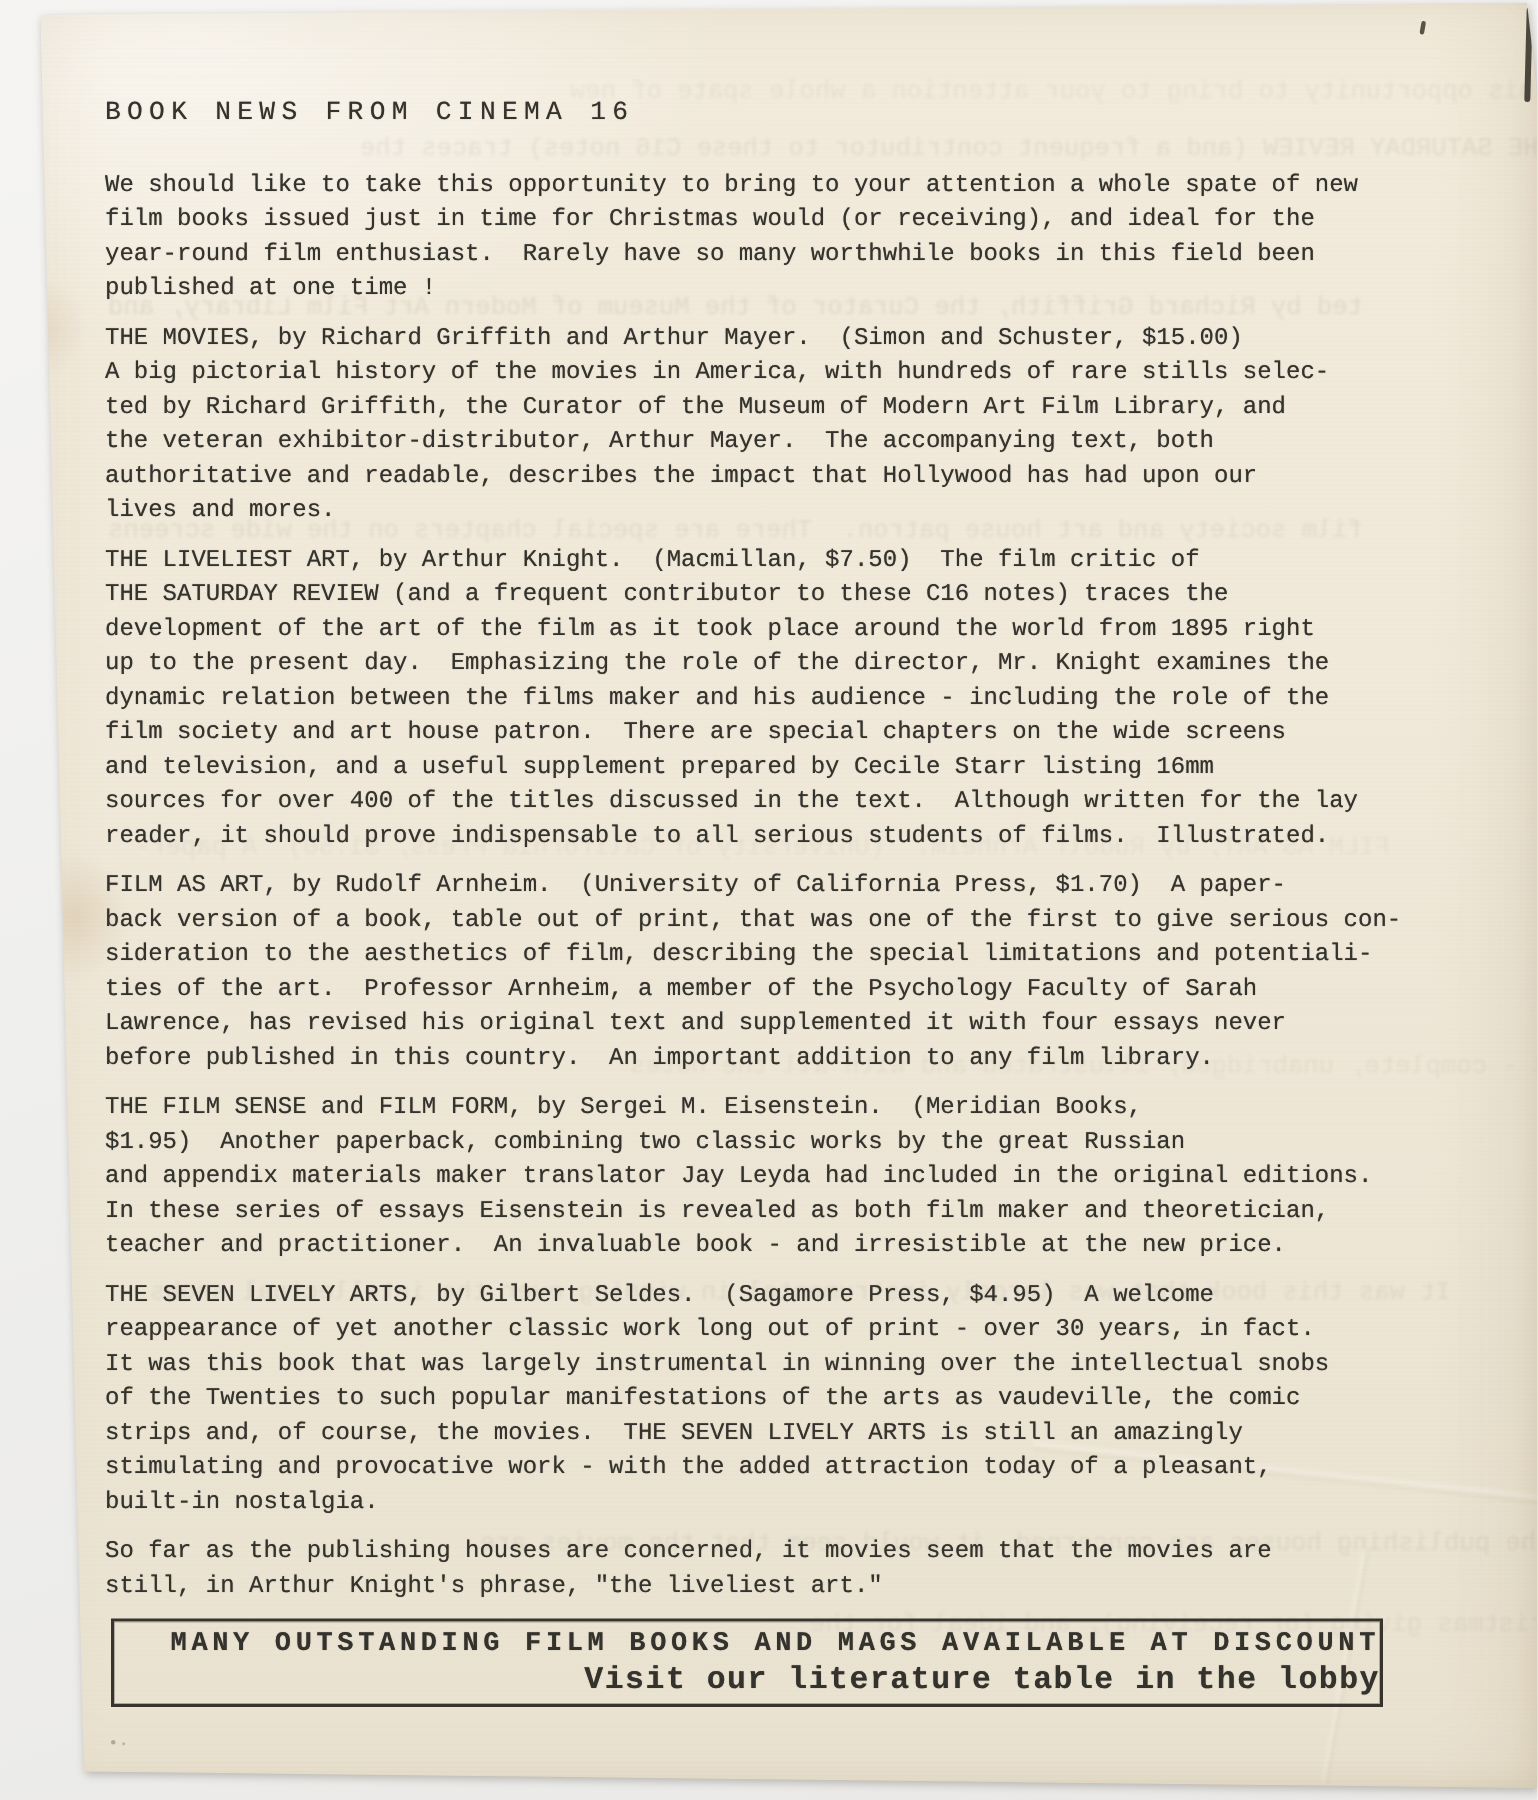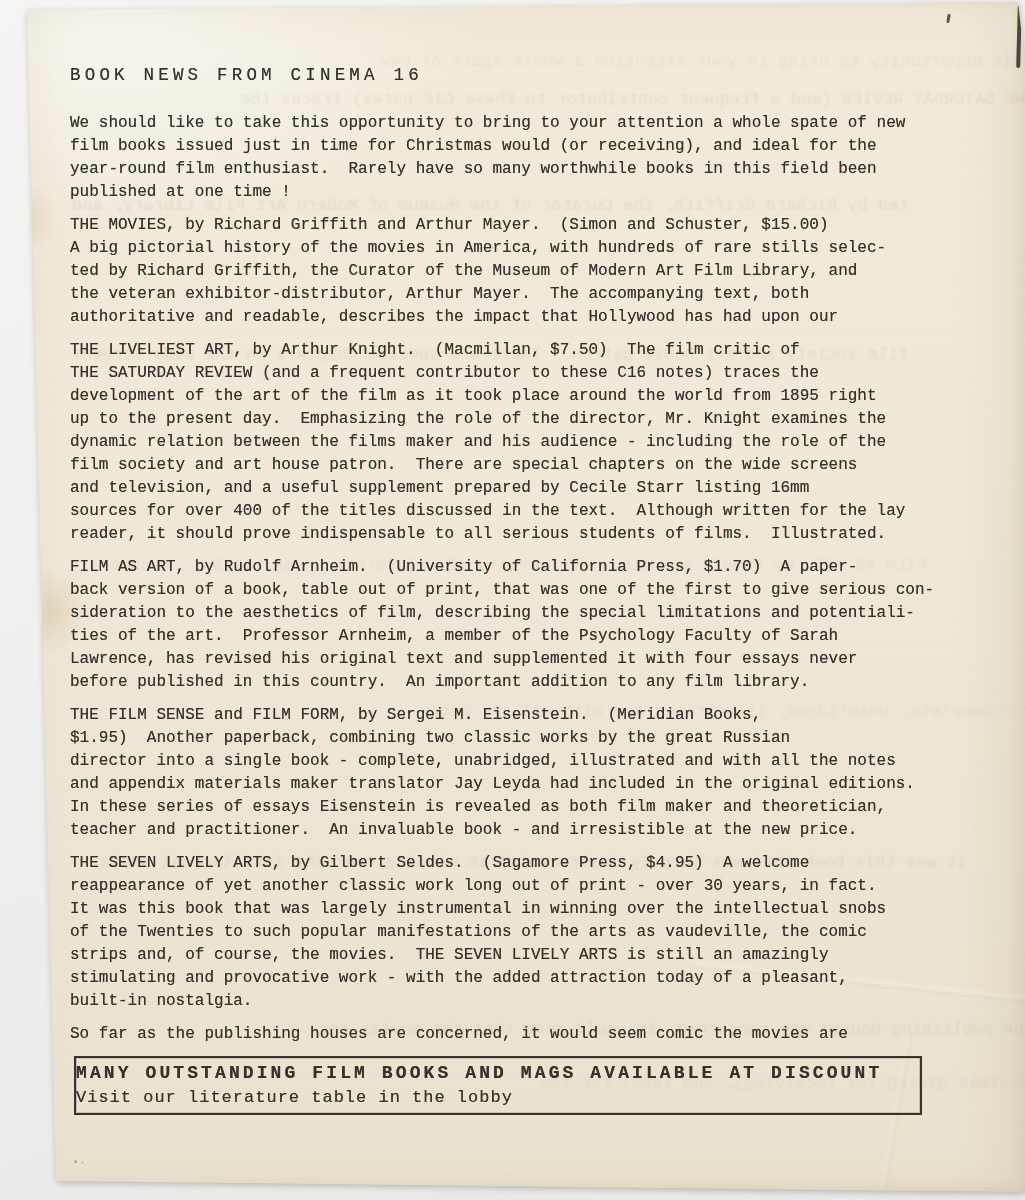--- a/index.html
+++ b/index.html
@@ -25,23 +25,23 @@
                inset 9px 0 16px rgba(150,130,95,.08);
   }
   .content{position:absolute;left:70px;top:62px;width:945px;color:#34322c;
            text-shadow:0 0 .6px rgba(52,50,44,.65);}
   .title{font-size:17.5px;line-height:26px;letter-spacing:4.2px;margin:0 0 24px 0;
          font-weight:normal;white-space:pre;}
   .para{margin:0 0 10px 0;}
   .line{font-size:16px;line-height:23px;white-space:pre;}
   .notice{margin-top:8px;margin-left:4px;width:844px;border:2.5px solid #37342e;
           box-shadow:inset 0 0 0 .6px rgba(55,52,46,.35);
-          text-align:left;padding:3px 0 4px 0;}
+          text-align:right;padding:3px 0 4px 0;}
   .notice-l1{font-size:18px;font-weight:bold;letter-spacing:3.1px;line-height:25px;white-space:pre;}
-  .notice-l2{font-size:17px;font-weight:normal;letter-spacing:1px;line-height:23px;white-space:pre;}
+  .notice-l2{font-size:21px;font-weight:bold;letter-spacing:1px;line-height:23px;white-space:pre;}
   
   .ghost{position:absolute;white-space:pre;font-size:17px;line-height:23px;color:#6e6857;
          filter:blur(1.2px);transform:scaleX(-1);pointer-events:none;}
   
   .stain{position:absolute;pointer-events:none;}
   .stain-a{left:0px;top:552px;width:100px;height:118px;
            background:radial-gradient(closest-side,rgba(185,145,95,.22),rgba(185,145,95,0) 72%);
            filter:blur(2px);}
   .stain-b{left:-14px;top:172px;width:84px;height:92px;
            background:radial-gradient(closest-side,rgba(185,148,98,.16),rgba(185,148,98,0) 70%);
@@ -93,20 +93,21 @@
             <div class="line">film books issued just in time for Christmas would (or receiving), and ideal for the</div>
             <div class="line">year-round film enthusiast.  Rarely have so many worthwhile books in this field been</div>
             <div class="line">published at one time !</div>
           </div>
           <div class="para">
             <div class="line">THE MOVIES, by Richard Griffith and Arthur Mayer.  (Simon and Schuster, $15.00)</div>
             <div class="line">A big pictorial history of the movies in America, with hundreds of rare stills selec-</div>
             <div class="line">ted by Richard Griffith, the Curator of the Museum of Modern Art Film Library, and</div>
             <div class="line">the veteran exhibitor-distributor, Arthur Mayer.  The accompanying text, both</div>
             <div class="line">authoritative and readable, describes the impact that Hollywood has had upon our</div>
+            <div class="line">lives and mores.</div>
           </div>
           <div class="para">
             <div class="line">THE LIVELIEST ART, by Arthur Knight.  (Macmillan, $7.50)  The film critic of</div>
             <div class="line">THE SATURDAY REVIEW (and a frequent contributor to these C16 notes) traces the</div>
             <div class="line">development of the art of the film as it took place around the world from 1895 right</div>
             <div class="line">up to the present day.  Emphasizing the role of the director, Mr. Knight examines the</div>
             <div class="line">dynamic relation between the films maker and his audience - including the role of the</div>
             <div class="line">film society and art house patron.  There are special chapters on the wide screens</div>
             <div class="line">and television, and a useful supplement prepared by Cecile Starr listing 16mm</div>
             <div class="line">sources for over 400 of the titles discussed in the text.  Although written for the lay</div>
@@ -116,36 +117,36 @@
             <div class="line">FILM AS ART, by Rudolf Arnheim.  (University of California Press, $1.70)  A paper-</div>
             <div class="line">back version of a book, table out of print, that was one of the first to give serious con-</div>
             <div class="line">sideration to the aesthetics of film, describing the special limitations and potentiali-</div>
             <div class="line">ties of the art.  Professor Arnheim, a member of the Psychology Faculty of Sarah</div>
             <div class="line">Lawrence, has revised his original text and supplemented it with four essays never</div>
             <div class="line">before published in this country.  An important addition to any film library.</div>
           </div>
           <div class="para">
             <div class="line">THE FILM SENSE and FILM FORM, by Sergei M. Eisenstein.  (Meridian Books,</div>
             <div class="line">$1.95)  Another paperback, combining two classic works by the great Russian</div>
-            <div class="line">director into a single book - complete, unabridged, illustrated and with all the notes</div>
             <div class="line">and appendix materials maker translator Jay Leyda had included in the original editions.</div>
             <div class="line">In these series of essays Eisenstein is revealed as both film maker and theoretician,</div>
             <div class="line">teacher and practitioner.  An invaluable book - and irresistible at the new price.</div>
           </div>
           <div class="para">
             <div class="line">THE SEVEN LIVELY ARTS, by Gilbert Seldes.  (Sagamore Press, $4.95)  A welcome</div>
             <div class="line">reappearance of yet another classic work long out of print - over 30 years, in fact.</div>
             <div class="line">It was this book that was largely instrumental in winning over the intellectual snobs</div>
             <div class="line">of the Twenties to such popular manifestations of the arts as vaudeville, the comic</div>
             <div class="line">strips and, of course, the movies.  THE SEVEN LIVELY ARTS is still an amazingly</div>
             <div class="line">stimulating and provocative work - with the added attraction today of a pleasant,</div>
             <div class="line">built-in nostalgia.</div>
           </div>
           <div class="para">
-            <div class="line">So far as the publishing houses are concerned, it would seem comic the movies are</div>
+            <div class="line">So far as the publishing houses are concerned, it movies seem that the movies are</div>
+            <div class="line">still, in Arthur Knight's phrase, "the liveliest art."</div>
           </div>
         </div>
 
       <div class="notice">
         <div class="notice-l1">MANY OUTSTANDING FILM BOOKS AND MAGS AVAILABLE AT DISCOUNT</div>
         <div class="notice-l2">Visit our literature table in the lobby</div>
       </div>
     </div>
 
   </div>

